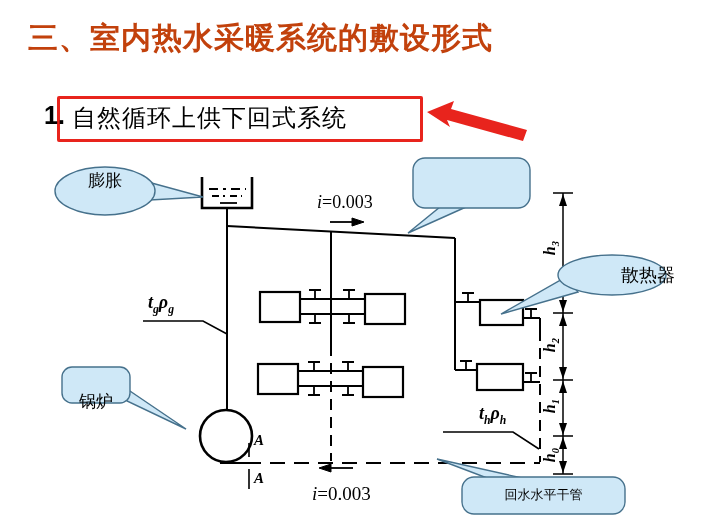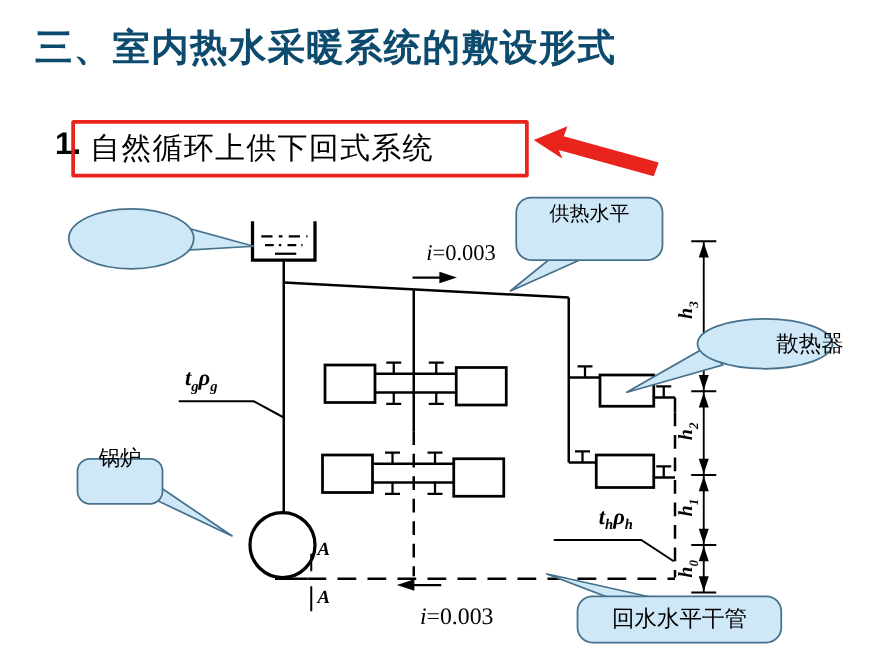--- a/index.html
+++ b/index.html
@@ -1,27 +1,27 @@
 <!DOCTYPE html>
 <html><head>
 <meta charset="utf-8">
 <style>
   html,body{margin:0;padding:0;}
   body{width:702px;height:527px;position:relative;background:#ffffff;overflow:hidden;
        font-family:"Liberation Serif","DejaVu Serif",serif;}
   .abs{position:absolute;}
-  #title{left:28px;top:18px;font-size:30px;font-weight:bold;color:#0c4a6e;
+  #title{left:28px;top:18px;font-size:30px;font-weight:bold;color:#c2410c;
          font-family:"Liberation Sans","DejaVu Sans",sans-serif;letter-spacing:1px;white-space:nowrap;}
   #red-box{left:57px;top:96px;width:360px;height:40px;border:3px solid #e8241d;border-radius:2px;}
   #subtitle-number{left:44px;top:101px;font-size:25px;font-weight:bold;color:#000;
                    font-family:"Liberation Sans","DejaVu Sans",sans-serif;}
   #subtitle-text{left:72px;top:102px;font-size:24px;color:#000000;white-space:nowrap;letter-spacing:1px;}
   svg{position:absolute;left:0;top:0;}
   .callout-text{color:#000;text-align:center;line-height:20px;font-size:17px;}
-  .ann{color:#000;font-size:18px;font-style:italic;white-space:nowrap;margin-left:24px;}
+  .ann{color:#000;font-size:18px;font-style:italic;white-space:nowrap;}
   .ann .upright{font-style:normal;}
   .temp-label{font-weight:bold;font-style:italic;font-size:18px;color:#000;white-space:nowrap;}
   sub{font-size:0.65em;}
   .hdim{color:#000;font-size:16px;font-style:italic;font-weight:bold;
         transform:rotate(-90deg);transform-origin:center center;width:26px;text-align:center;}
   .section-a{font-size:15px;font-style:italic;font-weight:bold;color:#000;}
 </style>
 </head>
 <body>
 
@@ -127,27 +127,27 @@
   <polygon fill="#e8241d" points="427,112 454,101 451,109 527,130 523,141 447,120 450,127"></polygon>
 </svg>
 
 <div class="abs" id="title">三、室内热水采暖系统的敷设形式</div>
 
 <div class="abs" id="red-box"></div>
 <div class="abs" id="subtitle-number">1.</div>
 <div class="abs" id="subtitle-text">自然循环上供下回式系统</div>
 
 <div class="abs callout-text" style="left:60px;top:171px;width:90px;">
+  <div>膨胀</div>
 </div>
 <div class="abs callout-text" style="left:413px;top:162px;width:117px;font-size:16px;">
-  <div>供热水平</div>
 </div>
 <div class="abs callout-text" style="left:588px;top:265px;width:120px;font-size:18px;">散热器</div>
-<div class="abs callout-text" style="left:62px;top:357px;width:68px;">锅炉</div>
-<div class="abs callout-text" style="left:462px;top:485px;width:163px;font-size:18px;">回水水平干管</div>
+<div class="abs callout-text" style="left:62px;top:392px;width:68px;">锅炉</div>
+<div class="abs callout-text" style="left:462px;top:485px;width:163px;font-size:13px;">回水水平干管</div>
 
 <div class="abs ann" style="left:317px;top:192px;">
   <span>i</span><span class="upright">=0.003</span>
 </div>
 <div class="abs ann" style="left:312px;top:483px;font-size:19px;">
   <span>i</span><span class="upright">=0.003</span>
 </div>
 
 <div class="abs temp-label" style="left:148px;top:292px;font-family:Liberation Serif, serif;">
   <span>t</span><sub>g</sub><span>ρ</span><sub>g</sub>

